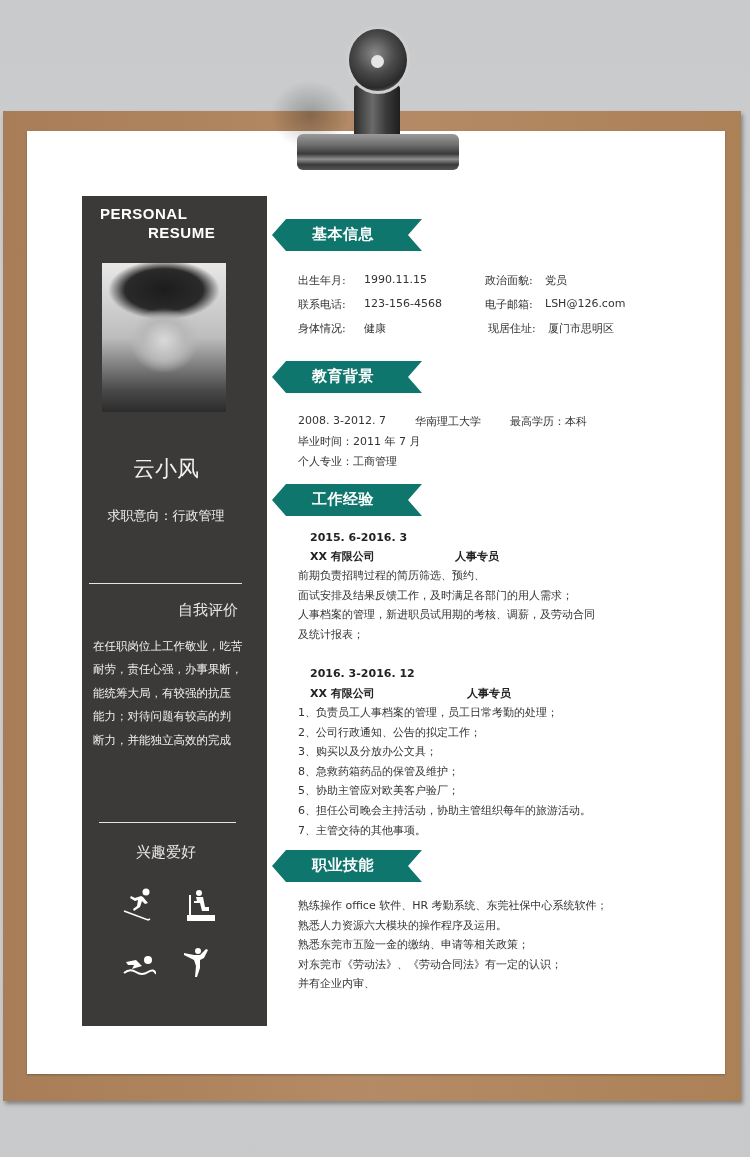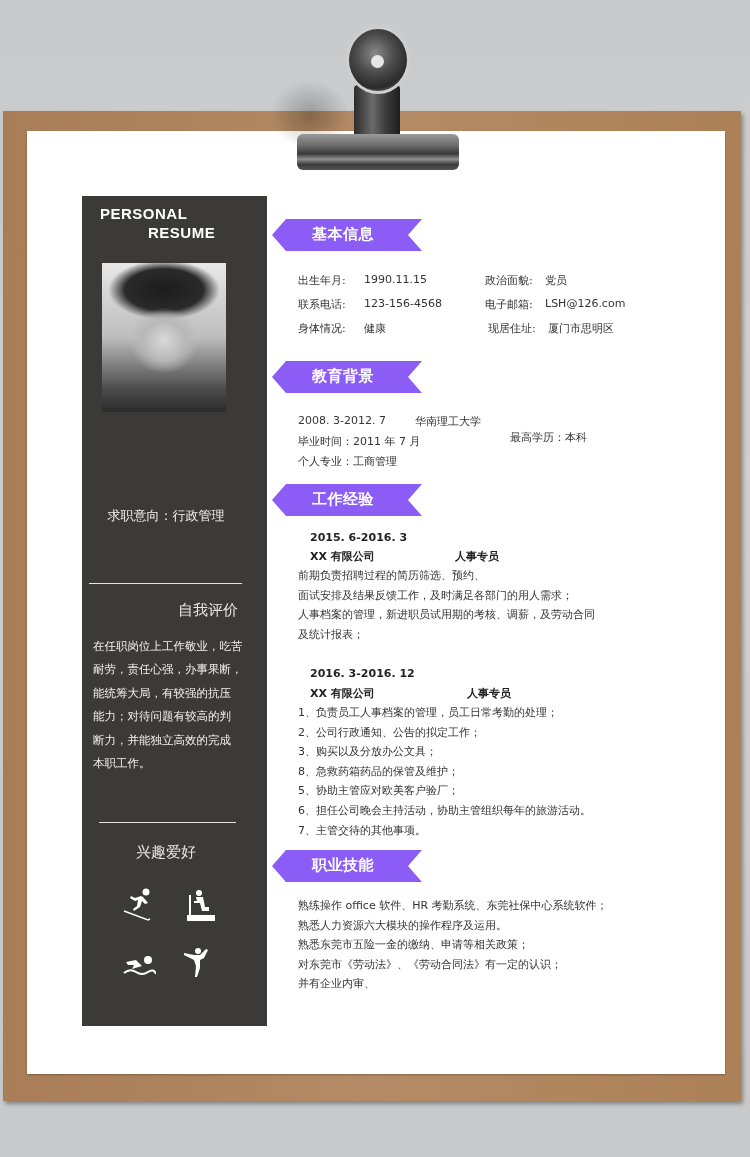--- a/index.html
+++ b/index.html
@@ -62,21 +62,21 @@
     .name { position: absolute; left: 0; width: 168px; top: 258px; text-align: center; font-family: "DejaVu Serif", serif; font-size: 22px; color: #f1f1f1; }
     .intent { position: absolute; left: 0; width: 168px; top: 311px; text-align: center; font-size: 13px; color: #f0f0f0; }
     .divider { position: absolute; height: 1px; background: #e5e5e5; }
     .side-title { position: absolute; left: 0; width: 168px; text-align: center; font-family: "DejaVu Serif", serif; font-size: 15px; color: #e6e6e6; }
     .self-text { position: absolute; left: 11px; top: 439px; width: 156px; font-size: 11.5px; line-height: 23.4px; color: #f2f2f2; }
     .hobby-icon { position: absolute; width: 34px; height: 34px; }
     .hobby-icon svg { width: 100%; height: 100%; }
     
     .ribbon {
       position: absolute; left: 272px; width: 150px; height: 32px;
-      background: #8b5cf6;
+      background: #0f766e;
       clip-path: polygon(14px 0, 150px 0, 136px 16px, 150px 32px, 14px 32px, 0 16px);
     }
     .ribbon span { position: absolute; left: 40px; top: 6px; font-size: 15px; font-weight: bold; color: #fff; letter-spacing: 0.5px; }
     .txt { position: absolute; font-size: 11px; color: #333; white-space: nowrap; }
     .txt.b { font-weight: bold; color: #222; margin-left: 12px; }
     .lines .txt { line-height: 19.6px; }
   </style>
 </head>
 <body>
 
@@ -88,31 +88,31 @@
 <div class="clip-ring"></div>
 <div class="clip-hole"></div>
 <div class="clip-base"></div>
 
 <div class="sidebar">
   <div class="brand">
     <span>PERSONAL</span>
     <span class="l2">RESUME</span>
   </div>
   <div class="photo"></div>
+  <div class="name">云小风</div>
   <div class="intent">求职意向：行政管理</div>
 
   <div class="divider" style="left:7px; top:387px; width:153px;"></div>
   <div class="side-title" style="top:405px;margin-left:42px;">自我评价</div>
   <div class="self-text">
     <div>在任职岗位上工作敬业，吃苦</div>
     <div>耐劳，责任心强，办事果断，</div>
     <div>能统筹大局，有较强的抗压</div>
     <div>能力；对待问题有较高的判</div>
     <div>断力，并能独立高效的完成</div>
-    <div>本职工作。</div>
   </div>
 
   <div class="divider" style="left:17px; top:626px; width:137px;"></div>
   <div class="side-title" style="top:647px;">兴趣爱好</div>
 
   <div class="hobby-icon" style="left:39px; top:691px;">
     <svg viewBox="0 0 34 34">
         <circle cx="25" cy="5" r="3.5" fill="#fff"></circle>
         <path d="M20 9 L14 11 L10 9 L9 11 L14 14 L17 13 L16 19 L12 22 L13 24 L19 20 L21 14 L24 17 L27 16 L22 10 Z" fill="#fff"></path>
         <path d="M3 24 L27 33 L29 32" stroke="#fff" stroke-width="1.6" fill="none"></path>
@@ -157,21 +157,21 @@
 <div class="txt" style="left:298px; top:321px;">身体情况:</div>
 <div class="txt" style="left:364px; top:321px;">健康</div>
 <div class="txt" style="left:488px; top:321px;">现居住址:</div>
 <div class="txt" style="left:548px; top:321px;">厦门市思明区</div>
 
 <div class="ribbon" style="top:361px;">
     <span>教育背景</span>
   </div>
 <div class="txt" style="left:298px; top:414px;">2008. 3-2012. 7</div>
 <div class="txt" style="left:415px; top:414px;">华南理工大学</div>
-<div class="txt" style="left:510px; top:414px;margin-top:16px;">最高学历：本科</div>
+<div class="txt" style="left:510px; top:414px;">最高学历：本科</div>
 <div class="txt" style="left:298px; top:434px;">毕业时间：2011 年 7 月</div>
 <div class="txt" style="left:298px; top:454px;">个人专业：工商管理</div>
 
 <div class="ribbon" style="top:484px;">
     <span>工作经验</span>
   </div>
 <div class="lines">
   <div class="txt b" style="left:298px; top:528px;">2015. 6-2016. 3</div>
   <div class="txt b" style="left:298px; top:547px;">XX 有限公司</div>
   <div class="txt b" style="left:443px; top:547px;">人事专员</div>

